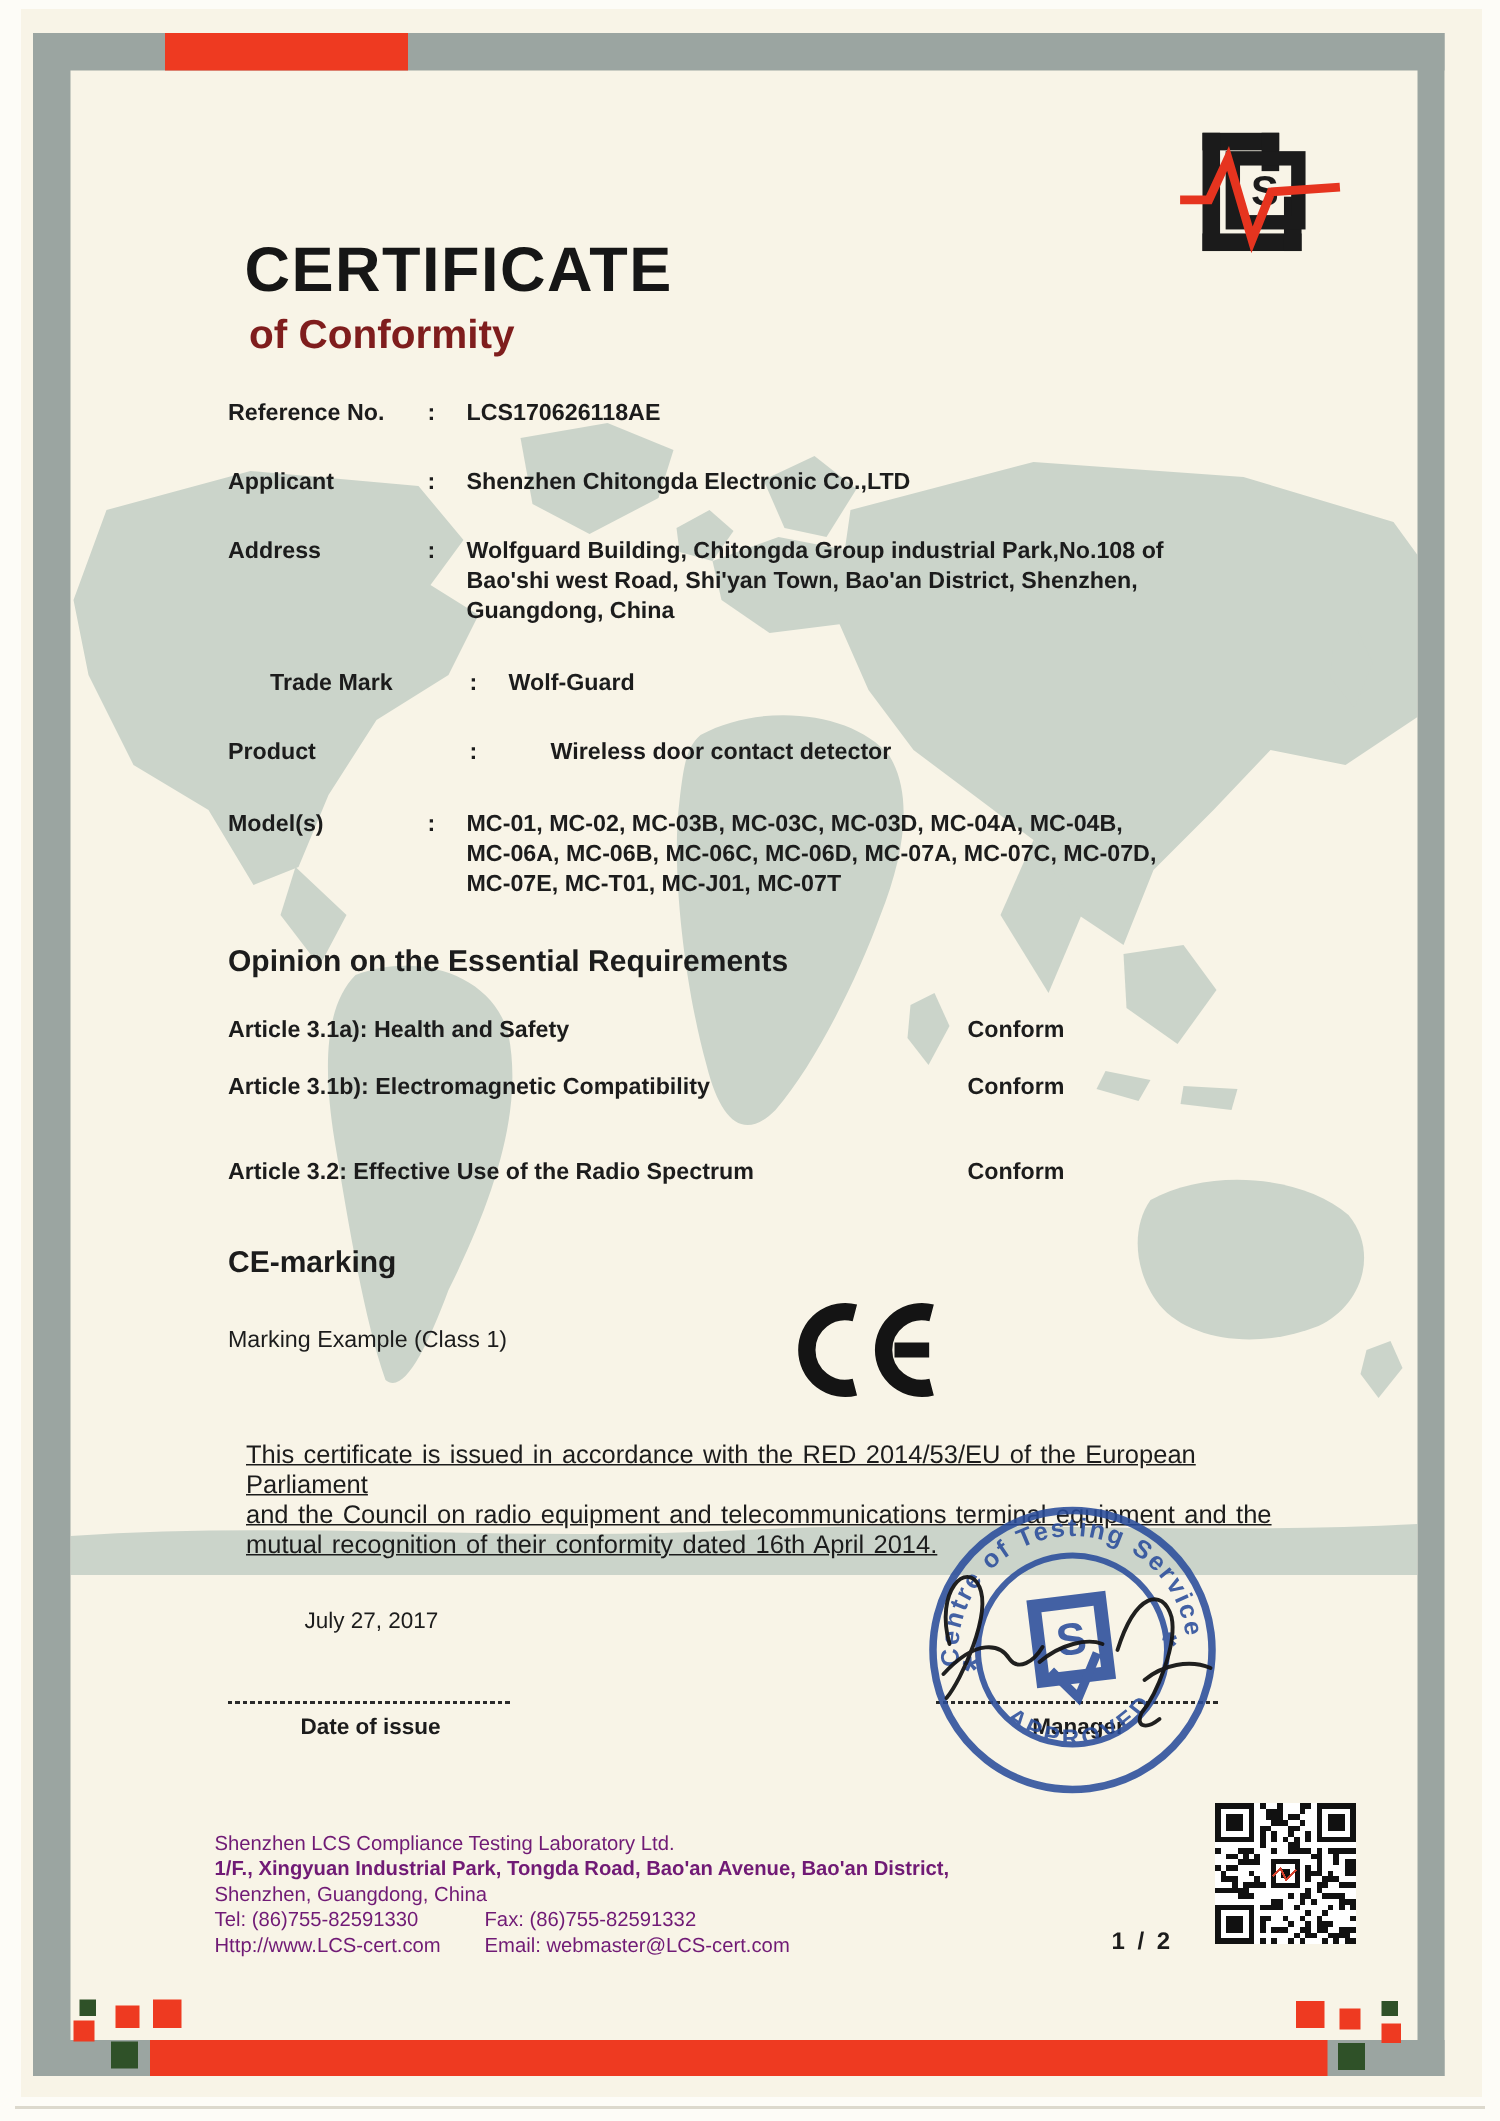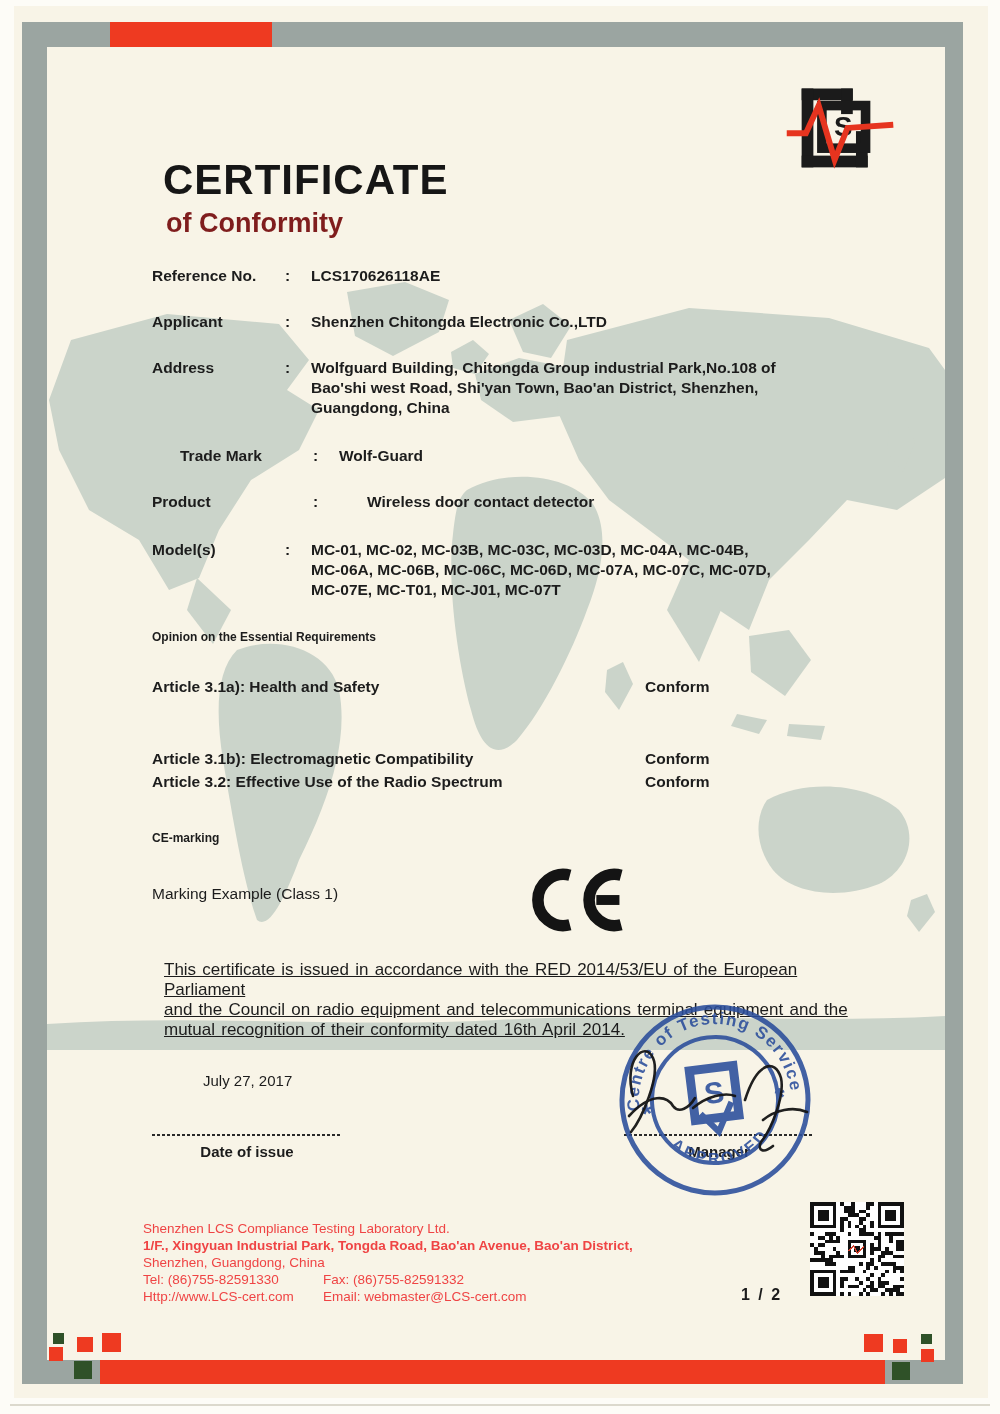--- a/index.html
+++ b/index.html
@@ -10,28 +10,28 @@
   .frame-bar{position:absolute;background:#9ba5a1;}
   .red{background:#ee3a21;}
   .green{background:#2f5128;}
   .bold{font-weight:bold;}
   .title1{font-size:42px;font-weight:bold;letter-spacing:1px;line-height:44px;color:#161616;}
   .title2{font-size:27px;font-weight:bold;line-height:30px;color:#7f1d1d;}
   .field-row{position:absolute;left:152px;display:flex;font-size:15.5px;font-weight:bold;line-height:20px;}
   .field-label{width:133px;flex:none;}
   .field-colon{width:26px;flex:none;}
   .field-value{width:545px;white-space:pre-line;}
-  .section-head{position:absolute;left:152px;font-size:12px;font-weight:bold;}
+  .section-head{position:absolute;left:152px;font-size:20px;font-weight:bold;}
   .article-row{position:absolute;left:152px;display:flex;font-size:15.5px;font-weight:bold;}
   .article-label{width:493px;flex:none;}
   .statement{position:absolute;left:164px;top:960px;width:692px;font-size:17px;line-height:20px;
              white-space:pre-line;word-spacing:1.5px;text-decoration:underline;}
   .dotline{position:absolute;height:2px;background:repeating-linear-gradient(90deg,#2a2a2a 0 3px,transparent 3px 5px);}
   .sig-label{position:absolute;width:190px;text-align:center;font-size:15px;font-weight:bold;}
-  .footer{position:absolute;left:143px;top:1220px;font-size:13.5px;line-height:17px;color:#ef4444;}
+  .footer{position:absolute;left:143px;top:1220px;font-size:13.5px;line-height:17px;color:#701a75;}
   .footer .cols{display:flex;}
   .footer .c1{width:180px;flex:none;}
   .pagenum{position:absolute;left:741px;top:1286px;font-size:16px;font-weight:bold;letter-spacing:2px;}
   .datecell{position:absolute;left:203px;top:1072px;font-size:15px;}
   svg{display:block;}
 </style>
 </head>
 <body>
 
 <div class="stage">
@@ -129,21 +129,21 @@
 MC-06A, MC-06B, MC-06C, MC-06D, MC-07A, MC-07C, MC-07D,
 MC-07E, MC-T01, MC-J01, MC-07T</span>
   </div>
 
   <div class="section-head" style="top:630px;">Opinion on the Essential Requirements</div>
 
   <div class="article-row" style="top:678px;">
     <span class="article-label">Article 3.1a): Health and Safety</span>
     <span class="article-result">Conform</span>
   </div>
-  <div class="article-row" style="top:750px;">
+  <div class="article-row" style="top:716px;">
     <span class="article-label">Article 3.1b): Electromagnetic Compatibility</span>
     <span class="article-result">Conform</span>
   </div>
   <div class="article-row" style="top:773px;">
     <span class="article-label">Article 3.2: Effective Use of the Radio Spectrum</span>
     <span class="article-result">Conform</span>
   </div>
 
   <div class="section-head" style="top:831px;">CE-marking</div>
   <div class="abs" style="left:152px;top:885px;font-size:15.5px;">Marking Example (Class 1)</div>

